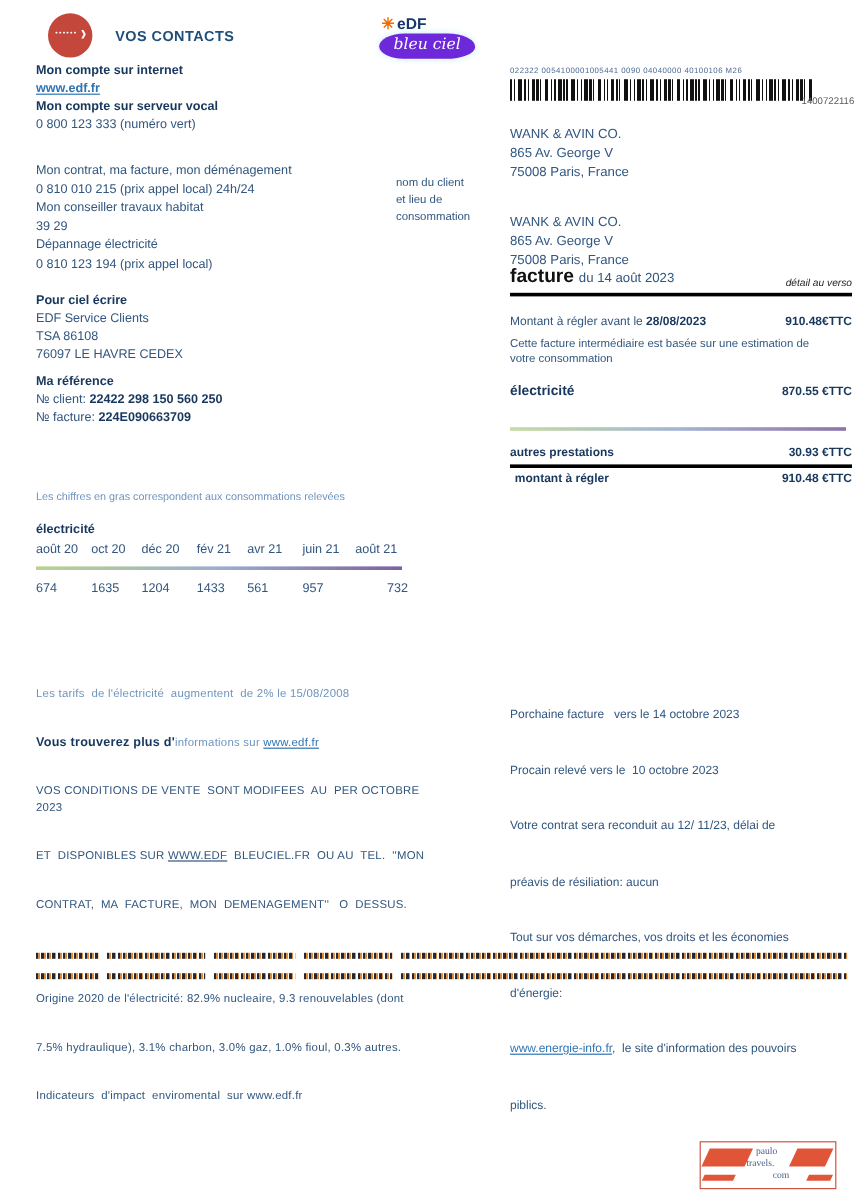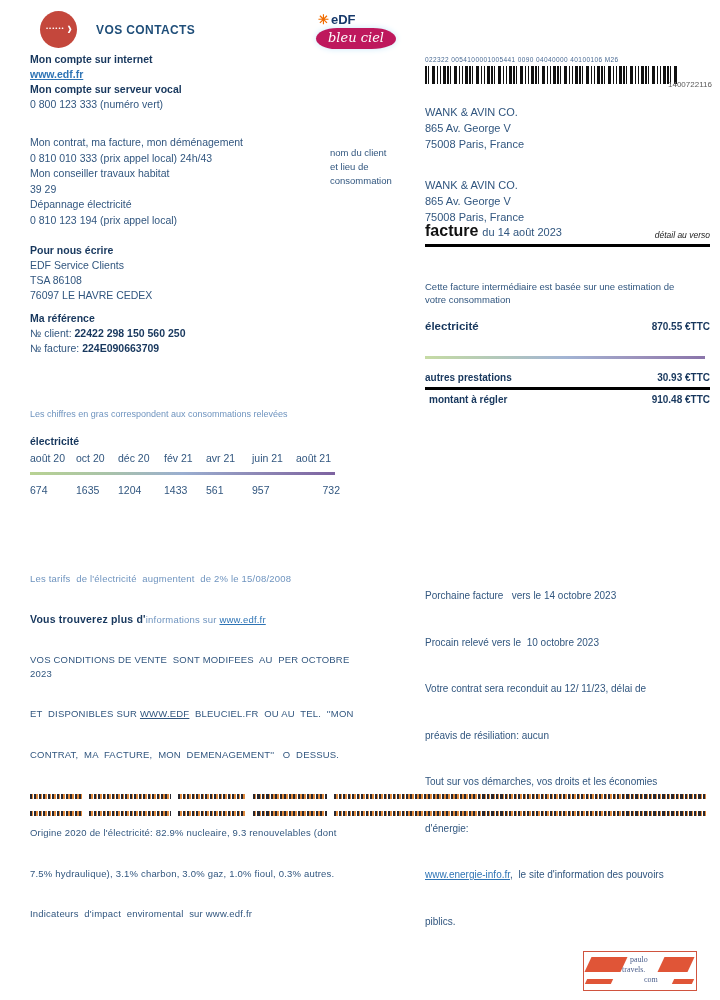--- a/index.html
+++ b/index.html
@@ -15,21 +15,21 @@
   .small-caps-block{letter-spacing:.2px;}
 
   
   .logo-circle{left:40px;top:11px;width:37px;height:37px;border-radius:50%;background:#c4473c;}
   .logo-circle .dots{position:absolute;left:6px;top:14px;color:#fff;font-size:6px;letter-spacing:1px;}
   .logo-circle .arrow{position:absolute;right:5px;top:8px;color:#fff;font-size:14px;font-weight:bold;transform:scaleY(1.3);}
   .contacts-title{left:96px;top:23px;font-size:12px;font-weight:bold;color:#1f4e79;letter-spacing:.4px;}
   .edf-logo{left:316px;top:12px;width:80px;text-align:center;}
   .edf-top{font-size:13px;font-weight:bold;color:#16396b;text-align:left;padding-left:2px;}
   .edf-star{color:#f06c00;font-size:13px;margin-right:2px;}
-  .edf-cloud{margin-top:1px;background:#be185d;border-radius:48% 52% 55% 45%/90% 95% 85% 90%;padding:2px 8px 4px 8px;color:#fdfdfd;font-family:"DejaVu Serif",serif;font-style:italic;font-size:13px;box-shadow:0 0 6px #c9e8f8;}
+  .edf-cloud{margin-top:1px;background:#6d28d9;border-radius:48% 52% 55% 45%/90% 95% 85% 90%;padding:2px 8px 4px 8px;color:#fdfdfd;font-family:"DejaVu Serif",serif;font-style:italic;font-size:13px;box-shadow:0 0 6px #c9e8f8;}
 
   
   .lcol{left:30px;width:300px;font-size:10.5px;line-height:15px;}
   .lh16{line-height:15.5px;}
 
   
   .cons-grid{display:grid;grid-template-columns:46px 42px 46px 42px 46px 44px 44px;}
   .grad-line{height:3px;background:linear-gradient(to right,#b8d292,#a9c3a8,#9aaed0,#8d87b5,#7d62a0);}
   .grad-line2{height:3px;background:linear-gradient(to right,#c6dba4,#b3c9b9,#a2b4d4,#9c93bd,#8a74aa);}
 
@@ -83,29 +83,29 @@
 
   <div class="abs lcol" style="top:52px;">
     <div class="b c-head">Mon compte sur internet</div>
     <div><span class="link b">www.edf.fr</span></div>
     <div class="b c-head">Mon compte sur serveur vocal</div>
     <div class="c-body">0 800 123 333 (numéro vert)</div>
   </div>
 
   <div class="abs lcol lh16" style="top:135px;">
     <div class="c-body">Mon contrat, ma facture, mon déménagement</div>
-    <div class="c-body">0 810 010 333 (prix appel local) 24h/43</div>
+    <div class="c-body">0 810 010 215 (prix appel local) 24h/24</div>
     <div class="c-body">Mon conseiller travaux habitat</div>
     <div class="c-body">39 29</div>
     <div class="c-body">Dépannage électricité</div>
     <div class="c-body">0 810 123 194 (prix appel local)</div>
   </div>
 
   <div class="abs lcol" style="top:243px;">
-    <div class="b c-head">Pour nous écrire</div>
+    <div class="b c-head">Pour ciel écrire</div>
     <div class="c-body">EDF Service Clients</div>
     <div class="c-body">TSA 86108</div>
     <div class="c-body">76097 LE HAVRE CEDEX</div>
   </div>
 
   <div class="abs lcol" style="top:311px;">
     <div class="b c-head">Ma référence</div>
     <div class="c-body pre"><span>№ client: </span><span class="b c-head">22422 298 150 560 250</span></div>
     <div class="c-body pre"><span>№ facture: </span><span class="b c-head">224E090663709</span></div>
   </div>
@@ -166,20 +166,24 @@
     <div>WANK &amp; AVIN CO.</div>
     <div>865 Av. George V</div>
     <div>75008 Paris, France</div>
   </div>
 
   <div class="abs rcol facture-row">
     <div><span class="facture-word">facture</span><span class="facture-date">du 14 août 2023</span></div>
     <div class="detail-note">détail au verso</div>
   </div>
 
+  <div class="abs rcol amount-row f10" style="top:263px;">
+    <div class="c-body pre"><span>Montant à régler avant le </span><span class="b c-head">28/08/2023</span></div>
+    <div class="b c-head">910.48€TTC</div>
+  </div>
 
   <div class="abs rcol c-body f95" style="top:280px;line-height:13px;">
     <div>Cette facture intermédiaire est basée sur une estimation de</div>
     <div>votre consommation</div>
   </div>
 
   <div class="abs rcol amount-row" style="top:320px;">
     <div class="b c-head f115">électricité</div>
     <div class="b c-head f10">870.55 €TTC</div>
   </div>

